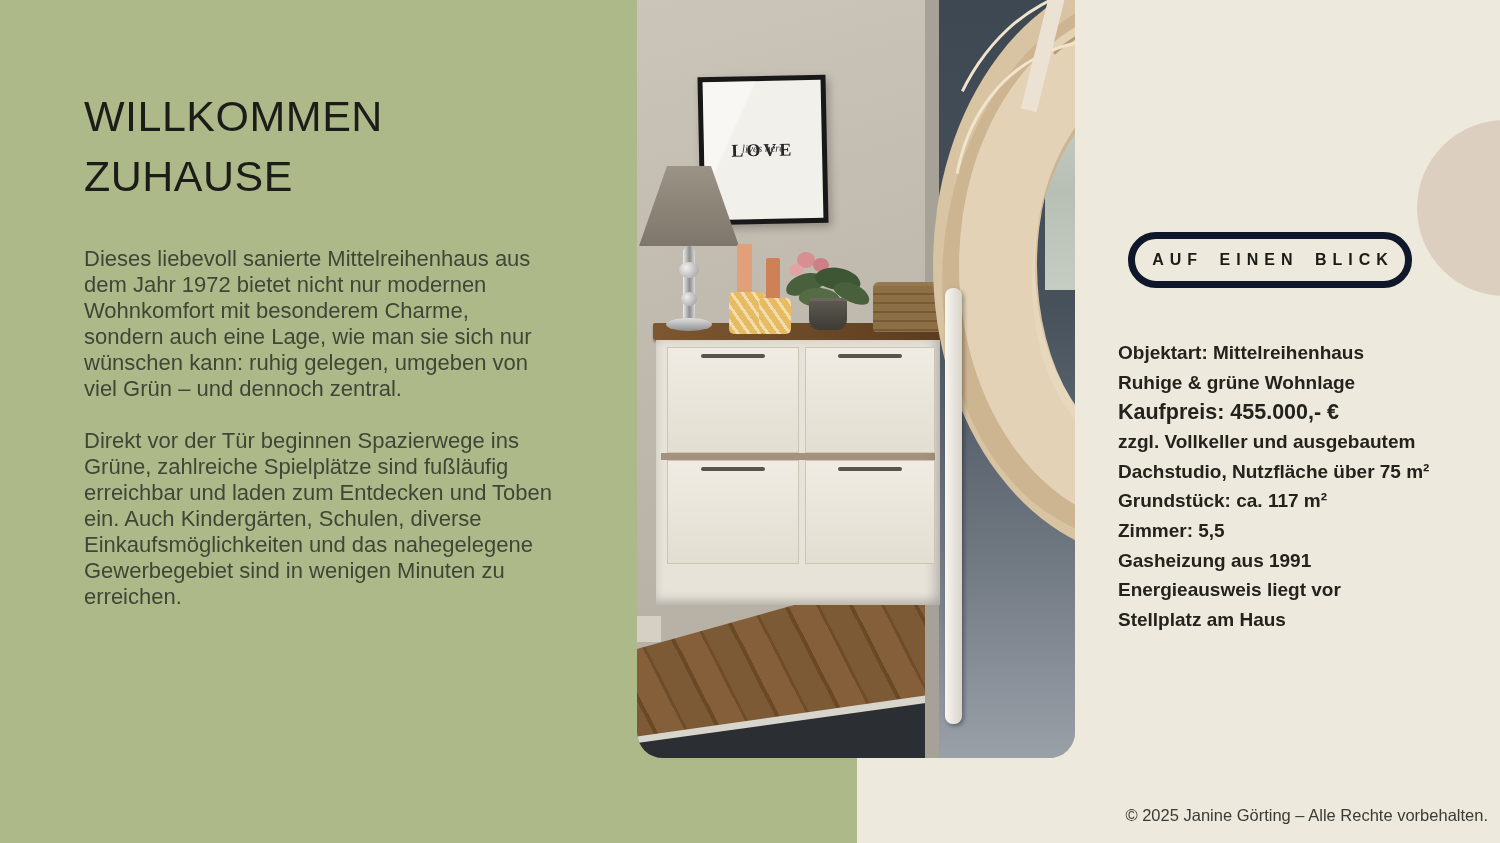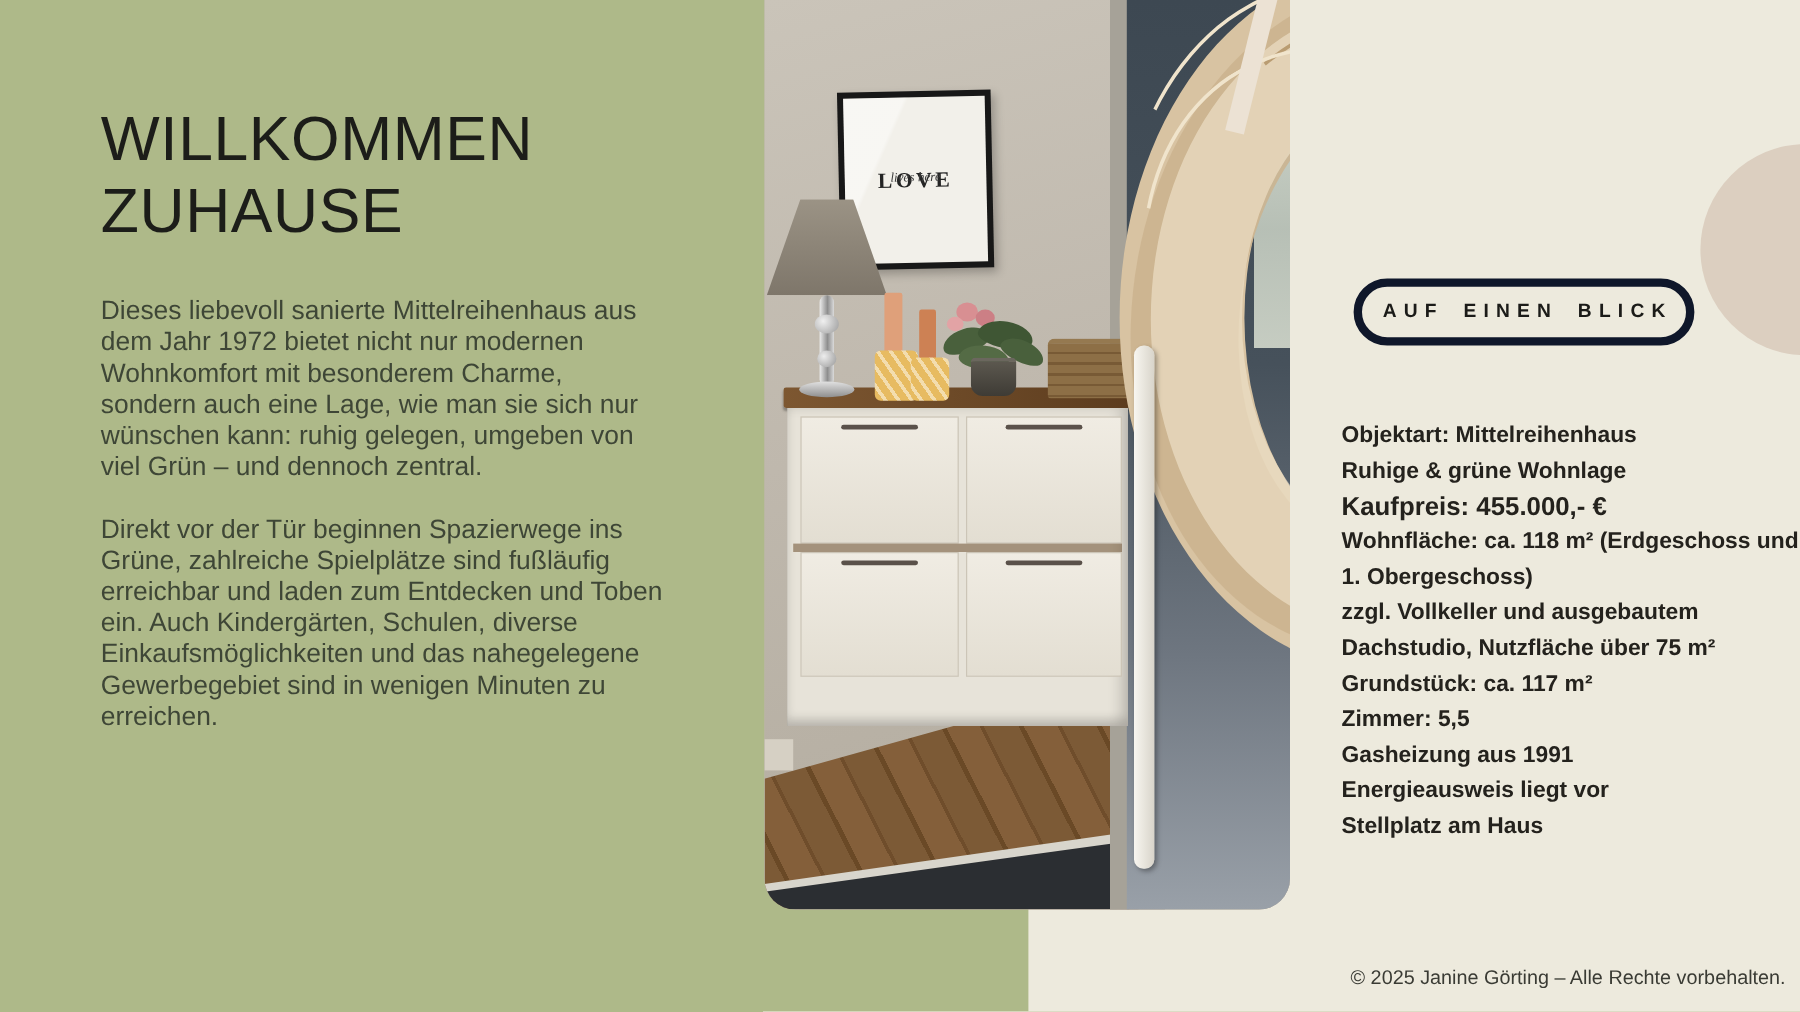--- a/index.html
+++ b/index.html
@@ -9,21 +9,21 @@
 
   
   .green-panel { position:absolute; left:0; top:0; width:857px; height:843px; background:#aeb989; }
 
   
   .circle-decoration { position:absolute; left:1417px; top:120px; width:176px; height:176px;
     border-radius:50%; background:#dccfc0; }
 
   
   .intro { position:absolute; left:84px; top:86px; width:480px; color:#1d1e1a; }
-  .intro h1 { font-size:52px; line-height:60px; font-weight:400; letter-spacing:.5px; color:#1c1d19; margin-bottom:40px; }
+  .intro h1 { font-size:43px; line-height:60px; font-weight:400; letter-spacing:.5px; color:#1c1d19; margin-bottom:40px; }
   .intro p { width:470px; font-size:22px; line-height:26px; color:#3e4636; margin-bottom:26px; }
 
   
   .photo { position:absolute; left:637px; top:0; width:438px; height:758px;
     border-radius:0 0 26px 26px; overflow:hidden; background:#bdb6ab; }
   .photo * { position:absolute; }
   .wall { inset:0; background:linear-gradient(165deg,#cac4b9 0%, #bfb8ad 45%, #b1aa9d 100%); }
   .floor { left:0; top:540px; width:312px; height:218px;
     clip-path:polygon(0 50%, 100% 10%, 100% 100%, 0 100%);
     background:repeating-linear-gradient(63deg,#7c5a36 0 26px,#6a4926 26px 30px,#845f3a 30px 55px,#6f4d2b 55px 58px); }
@@ -114,21 +114,21 @@
   .cab-door.r2c1 { left:14px; top:139px; width:132px; height:104px; }
   .cab-door.r2c2 { left:152px; top:139px; width:130px; height:104px; }
   .cab-divider { left:8px; top:132px; width:274px; height:7px; background:#6e5030; opacity:.55; }
 
   
   .pill { position:absolute; left:1128px; top:232px; width:284px; height:56px;
     border:7px solid #0f172a; border-radius:30px; display:flex; align-items:center; justify-content:center;
     background:transparent; }
   .pill span { font-size:16px; font-weight:700; letter-spacing:6px; word-spacing:6px; color:#1b1b18;
     padding-left:6px; }
-  .overview-list { position:absolute; left:1118px; top:348px; width:382px; }
+  .overview-list { position:absolute; left:1118px; top:338px; width:382px; }
   .overview-item { font-size:19px; font-weight:700; line-height:29.6px; color:#24221d; }
   .overview-item.large { font-size:21.5px; line-height:30px; }
 
   
   .footer { position:absolute; right:12px; top:806px; font-size:16.5px; color:#3a3b34; }
 </style>
 </head>
 <body>
 
 <div class="slide">
@@ -216,21 +216,20 @@
   </figure>
 
   <div class="pill">
     <span>AUF EINEN BLICK</span>
   </div>
 
   <div class="overview-list">
       <div class="overview-item">Objektart: Mittelreihenhaus</div>
       <div class="overview-item">Ruhige &amp; grüne Wohnlage</div>
       <div class="overview-item large">Kaufpreis: 455.000,- €</div>
-      <div class="overview-item">Wohnfläche: ca. 118 m² (Erdgeschoss und 1. Obergeschoss)</div>
       <div class="overview-item">zzgl. Vollkeller und ausgebautem Dachstudio, Nutzfläche über 75 m²</div>
       <div class="overview-item">Grundstück: ca. 117 m²</div>
       <div class="overview-item">Zimmer: 5,5</div>
       <div class="overview-item">Gasheizung aus 1991</div>
       <div class="overview-item">Energieausweis liegt vor</div>
       <div class="overview-item">Stellplatz am Haus</div>
     </div>
 
   <div class="footer">© 2025 Janine Görting – Alle Rechte vorbehalten.</div>
 

